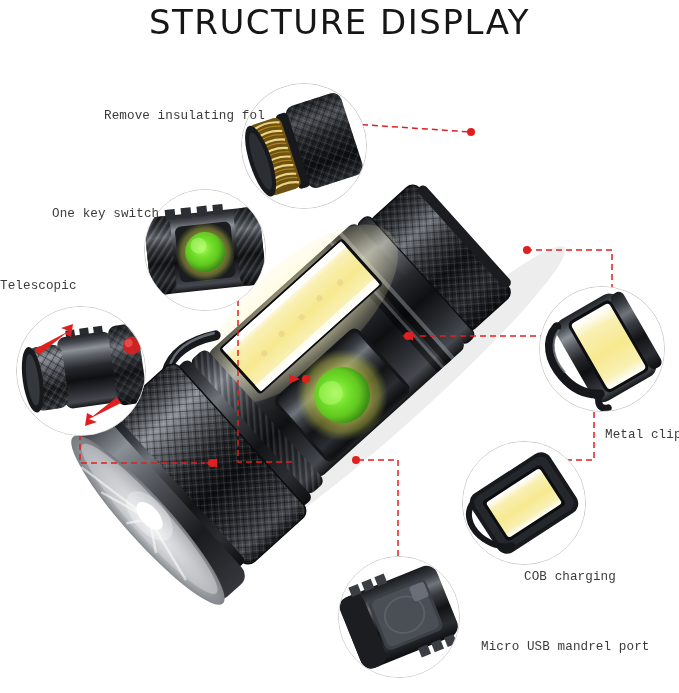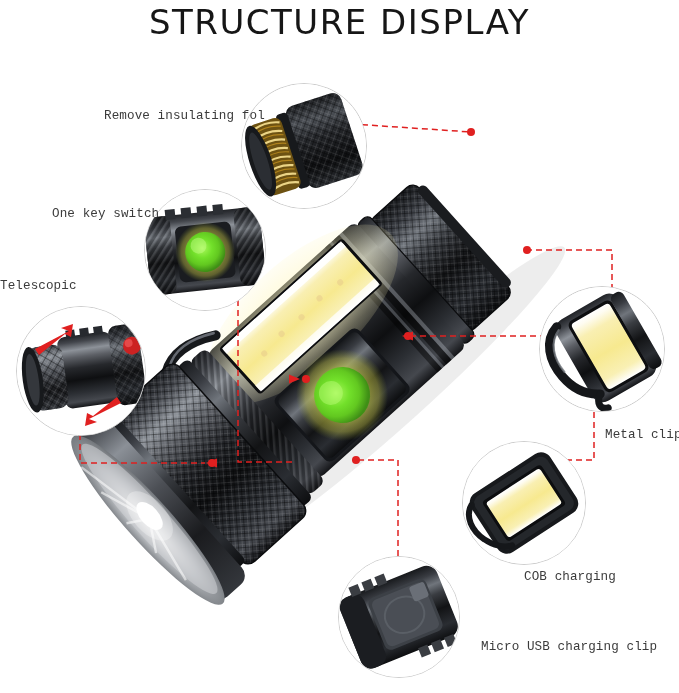--- a/index.html
+++ b/index.html
@@ -381,15 +381,15 @@
   <div class="lbl" style="left:104px;top:109px;">Remove insulating fol</div>
 
   <div class="lbl" style="left:52px;top:207px;">One key switch</div>
 
   <div class="lbl" style="left:0;top:279px;">Telescopic</div>
 
   <div class="lbl" style="left:605px;top:428px;">Metal clip</div>
 
   <div class="lbl" style="left:524px;top:570px;">COB charging</div>
 
-  <div class="lbl" style="left:481px;top:640px;">Micro USB charging clip</div>
+  <div class="lbl" style="left:481px;top:640px;">Micro USB mandrel port</div>
 
 </div>
 
 </body></html>

